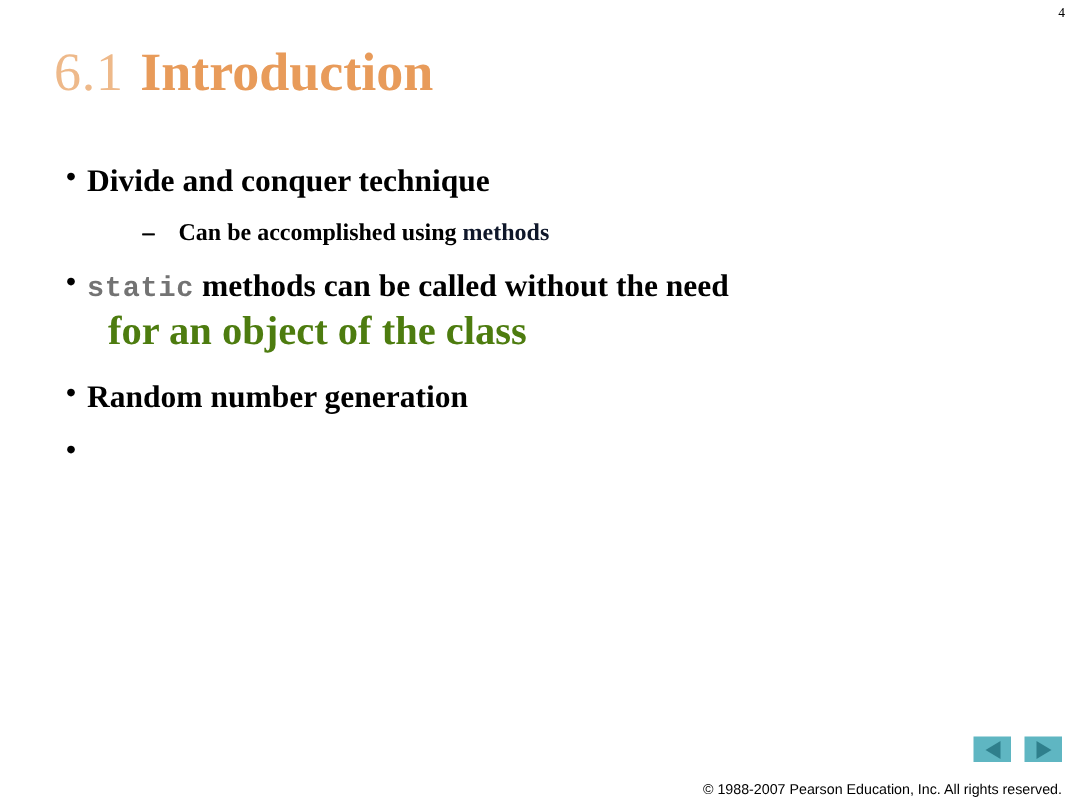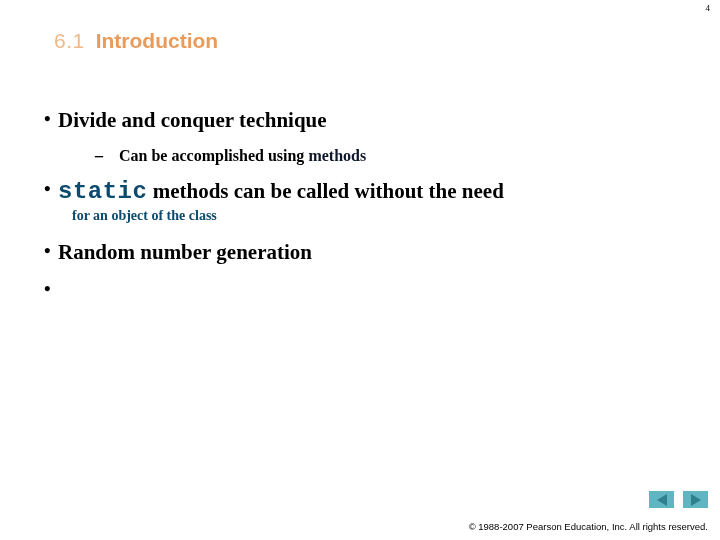--- a/index.html
+++ b/index.html
@@ -29,24 +29,24 @@
     right: 10px;
     font-family: "Liberation Serif", "DejaVu Serif", serif;
     font-size: 9px;
     color: #000000;
     line-height: 1;
   }
 
   
   .slide-title {
     position: absolute;
-    left: 54px;
+    left: 36px;
     top: 29px;
-    font-family: Liberation Sans, sans-serif;
-    font-size: 21px;
+    font-family: Liberation Serif, serif;
+    font-size: 36px;
     line-height: 1.1;
     color: #e89b5a;
     white-space: nowrap;
   }
   .title-number {
     font-weight: 400;
     color: #eeb98a;
     letter-spacing: 0.5px;
   }
   .title-text {
@@ -93,44 +93,44 @@
     left: 95px;
     top: 0;
     font-size: 16px;
     font-weight: 700;
     line-height: 1.2;
     color: #000000;
   }
 
   .cont-line {
     padding-left: 72px;
-    font-size: 14px;
-    font-weight: 700;
-    color: #0c4a6e;
+    font-size: 27px;
+    font-weight: 700;
+    color: #4d7c0f;
     line-height: 1.18;
   }
 
   
   .b-divide     { margin-top: 0px; }
   .b-construct  { margin-top: 13px; }
   .b-can        { margin-top: 9px; }
   .b-static     { margin-top: 13px; }
   .b-forobj     { margin-top: 2px; }
   .b-random     { margin-top: 15px; }
   .b-constants  { margin-top: 13px; }
 
   
   .accent {
     color: #0f172a;
   }
   .code {
     font-family: "Liberation Mono", "DejaVu Sans Mono", monospace;
-    color: #0c4a6e;
-    font-weight: 700;
-    font-size: 24px;
+    color: #737373;
+    font-weight: 700;
+    font-size: 19px;
     letter-spacing: 0.5px;
   }
 
   
   .nav {
     position: absolute;
     right: 12px;
     bottom: 32px;
     display: flex;
     gap: 9px;

